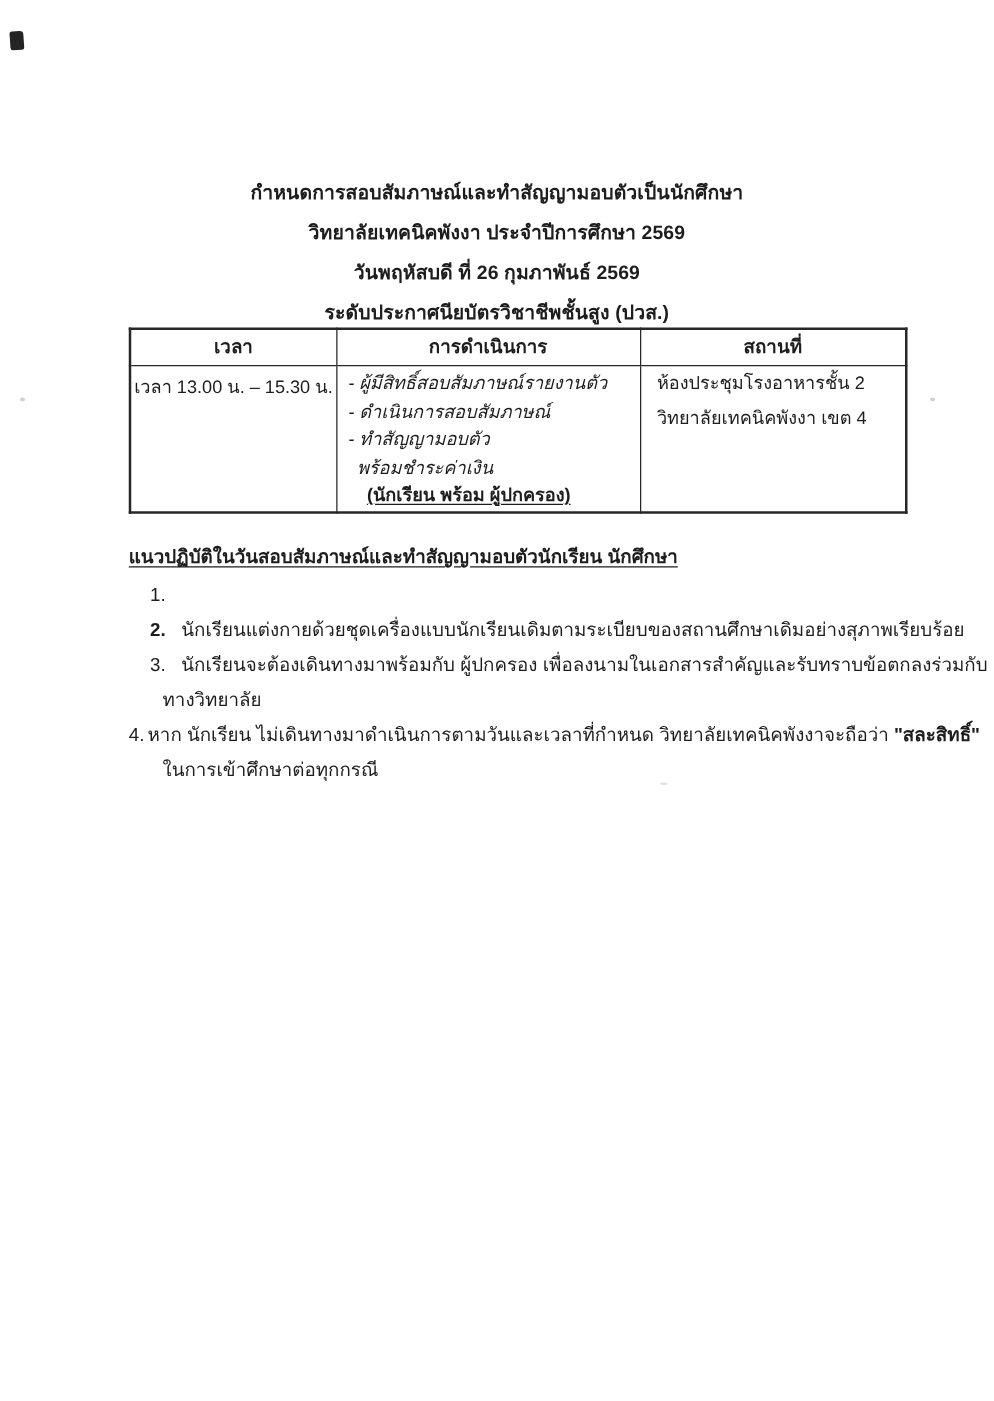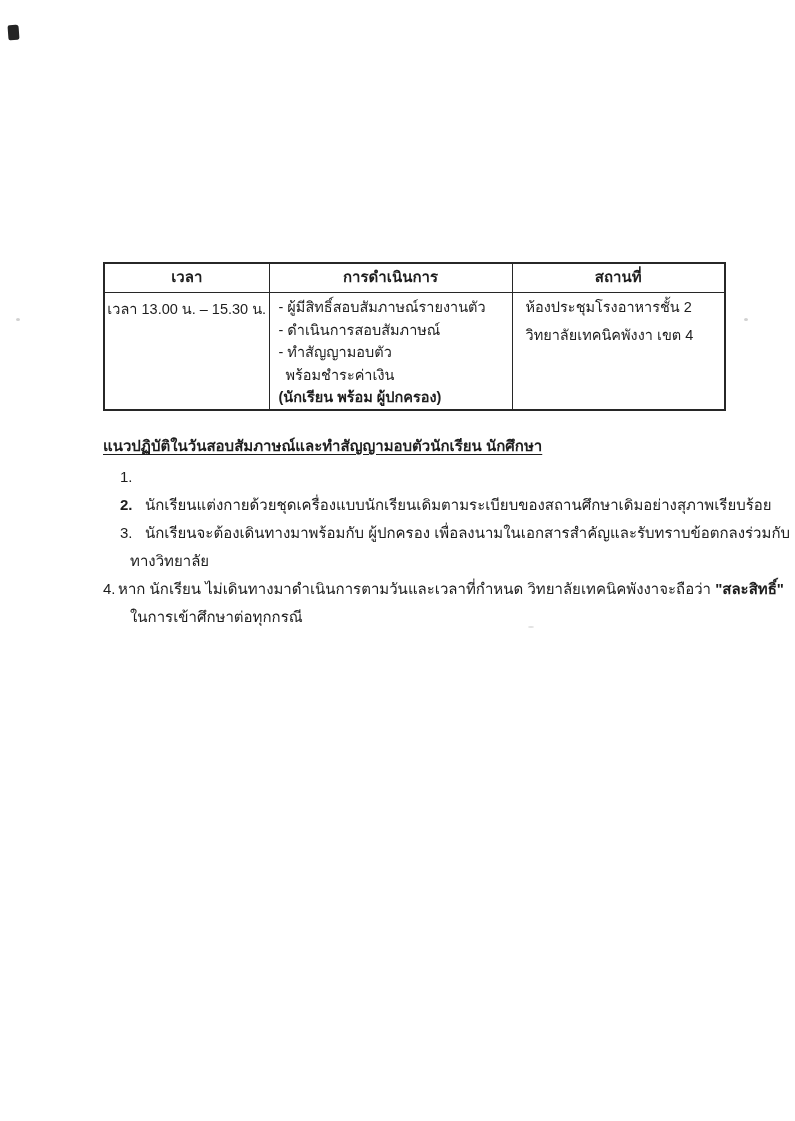--- a/index.html
+++ b/index.html
@@ -56,27 +56,29 @@
     vertical-align:middle;
     padding:1px 2px 3px;
     margin-left:16px;
   }
   col.c-time { width:165px; }
   col.c-action { width:243px; }
   col.c-place { width:213px; }
   table.schedule td { vertical-align:top; height:116px; }
   td.cell-time { text-align:center; padding-top:4px; white-space:nowrap; }
   td.cell-actions { padding:3px 4px 0 9px; }
-  .action-line { line-height:22.6px; white-space:nowrap; }
+  .action-line { line-height:22.6px; white-space:nowrap;font-style:italic; }
   .action-line.indent { padding-left:7px; }
   .participants-note {
     line-height:22.6px;
     font-weight:bold;
+    text-decoration:underline;
     text-underline-offset:2px;
     white-space:nowrap;
+    margin-left:15px;
   }
   td.cell-place { vertical-align:middle; padding:0 0 12px 13px; }
   .place-line { line-height:28px; white-space:nowrap; }
 
   
   .guidelines {
     position:absolute; left:103px; top:436px; width:640px;
     font-size:15px;
   }
   .g-heading {
@@ -97,20 +99,26 @@
 </head>
 <body>
 
 <div class="page">
 
   <div class="ink-blob"></div>
   <div class="speck s1"></div>
   <div class="speck s2"></div>
   <div class="speck s3"></div>
 
+  <div class="title-block">
+    <div class="title-line">กำหนดการสอบสัมภาษณ์และทำสัญญามอบตัวเป็นนักศึกษา</div>
+    <div class="title-line">วิทยาลัยเทคนิคพังงา ประจำปีการศึกษา 2569</div>
+    <div class="title-line">วันพฤหัสบดี ที่ 26 กุมภาพันธ์ 2569</div>
+    <div class="title-line">ระดับประกาศนียบัตรวิชาชีพชั้นสูง (ปวส.)</div>
+  </div>
 
   <table class="schedule">
     <colgroup>
       <col class="c-time">
         <col class="c-action">
         <col class="c-place">
     </colgroup>
     <thead>
       <tr>
         <th>เวลา</th>

